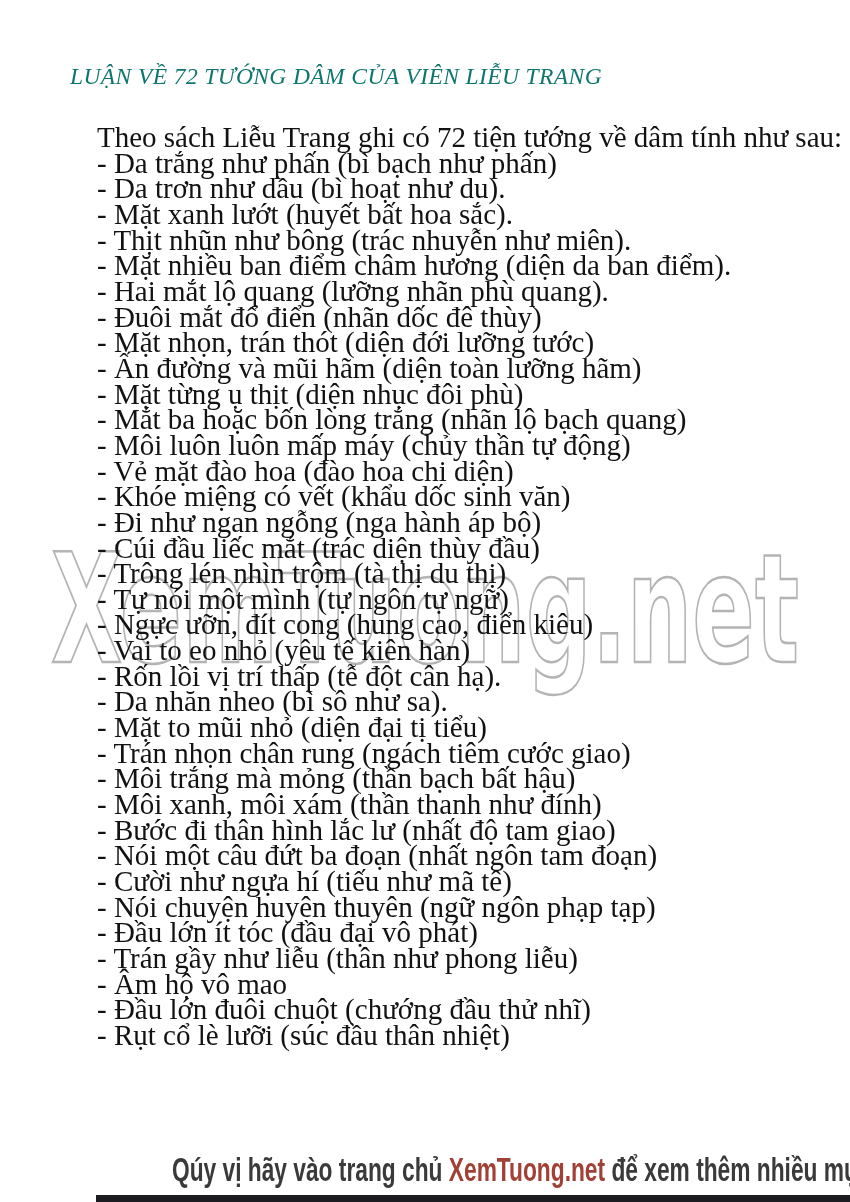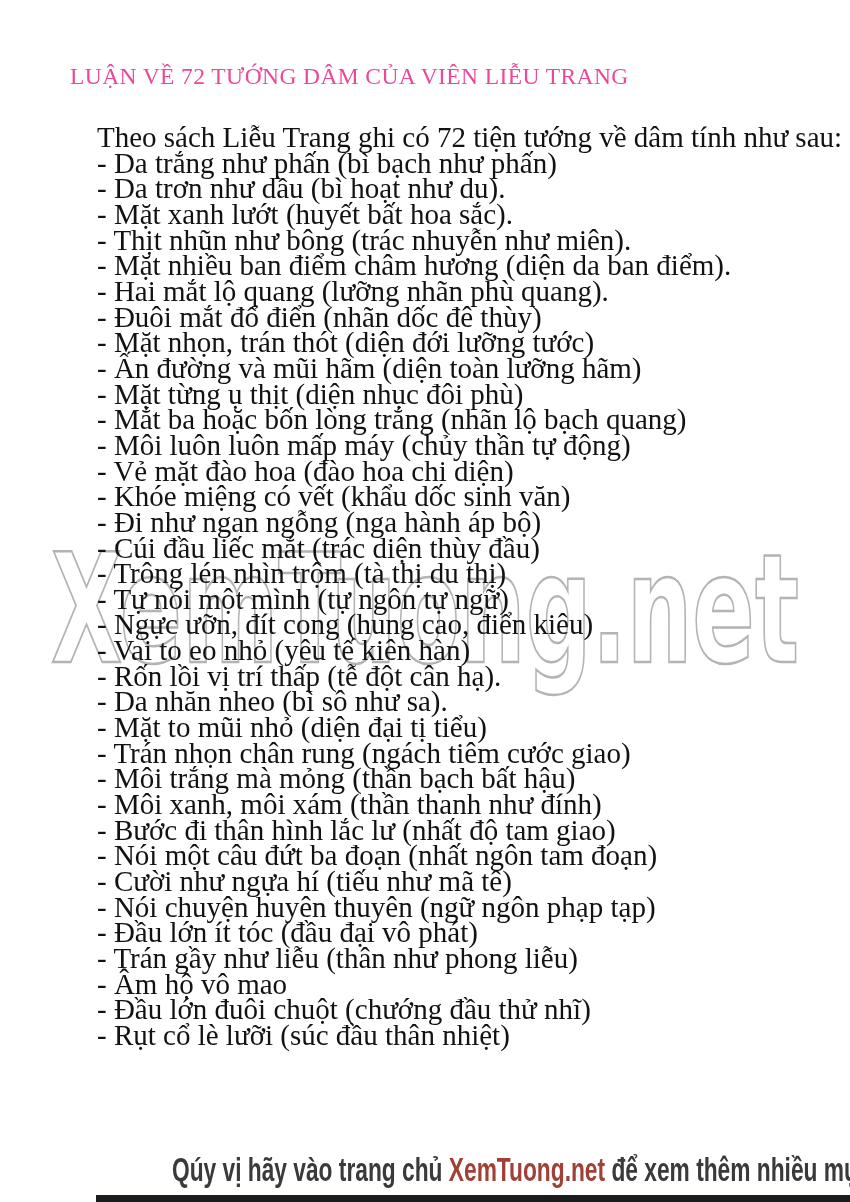--- a/index.html
+++ b/index.html
@@ -24,22 +24,23 @@
     z-index: 2;
   }
   .title {
     position: absolute;
     left: 70px;
     top: 63px;
     margin: 0;
     font-size: 23.5px;
     font-weight: normal;
     letter-spacing: 0.4px;
-    color: #ec4899;
+    color: #0f766e;
     white-space: nowrap;
+    font-style: italic;
   }
   .body-text {
     position: absolute;
     left: 70px;
     top: 125px;
     width: 760px;
     font-size: 29px;
     line-height: 25.65px;
     color: #121212;
     margin-left: 27px;

